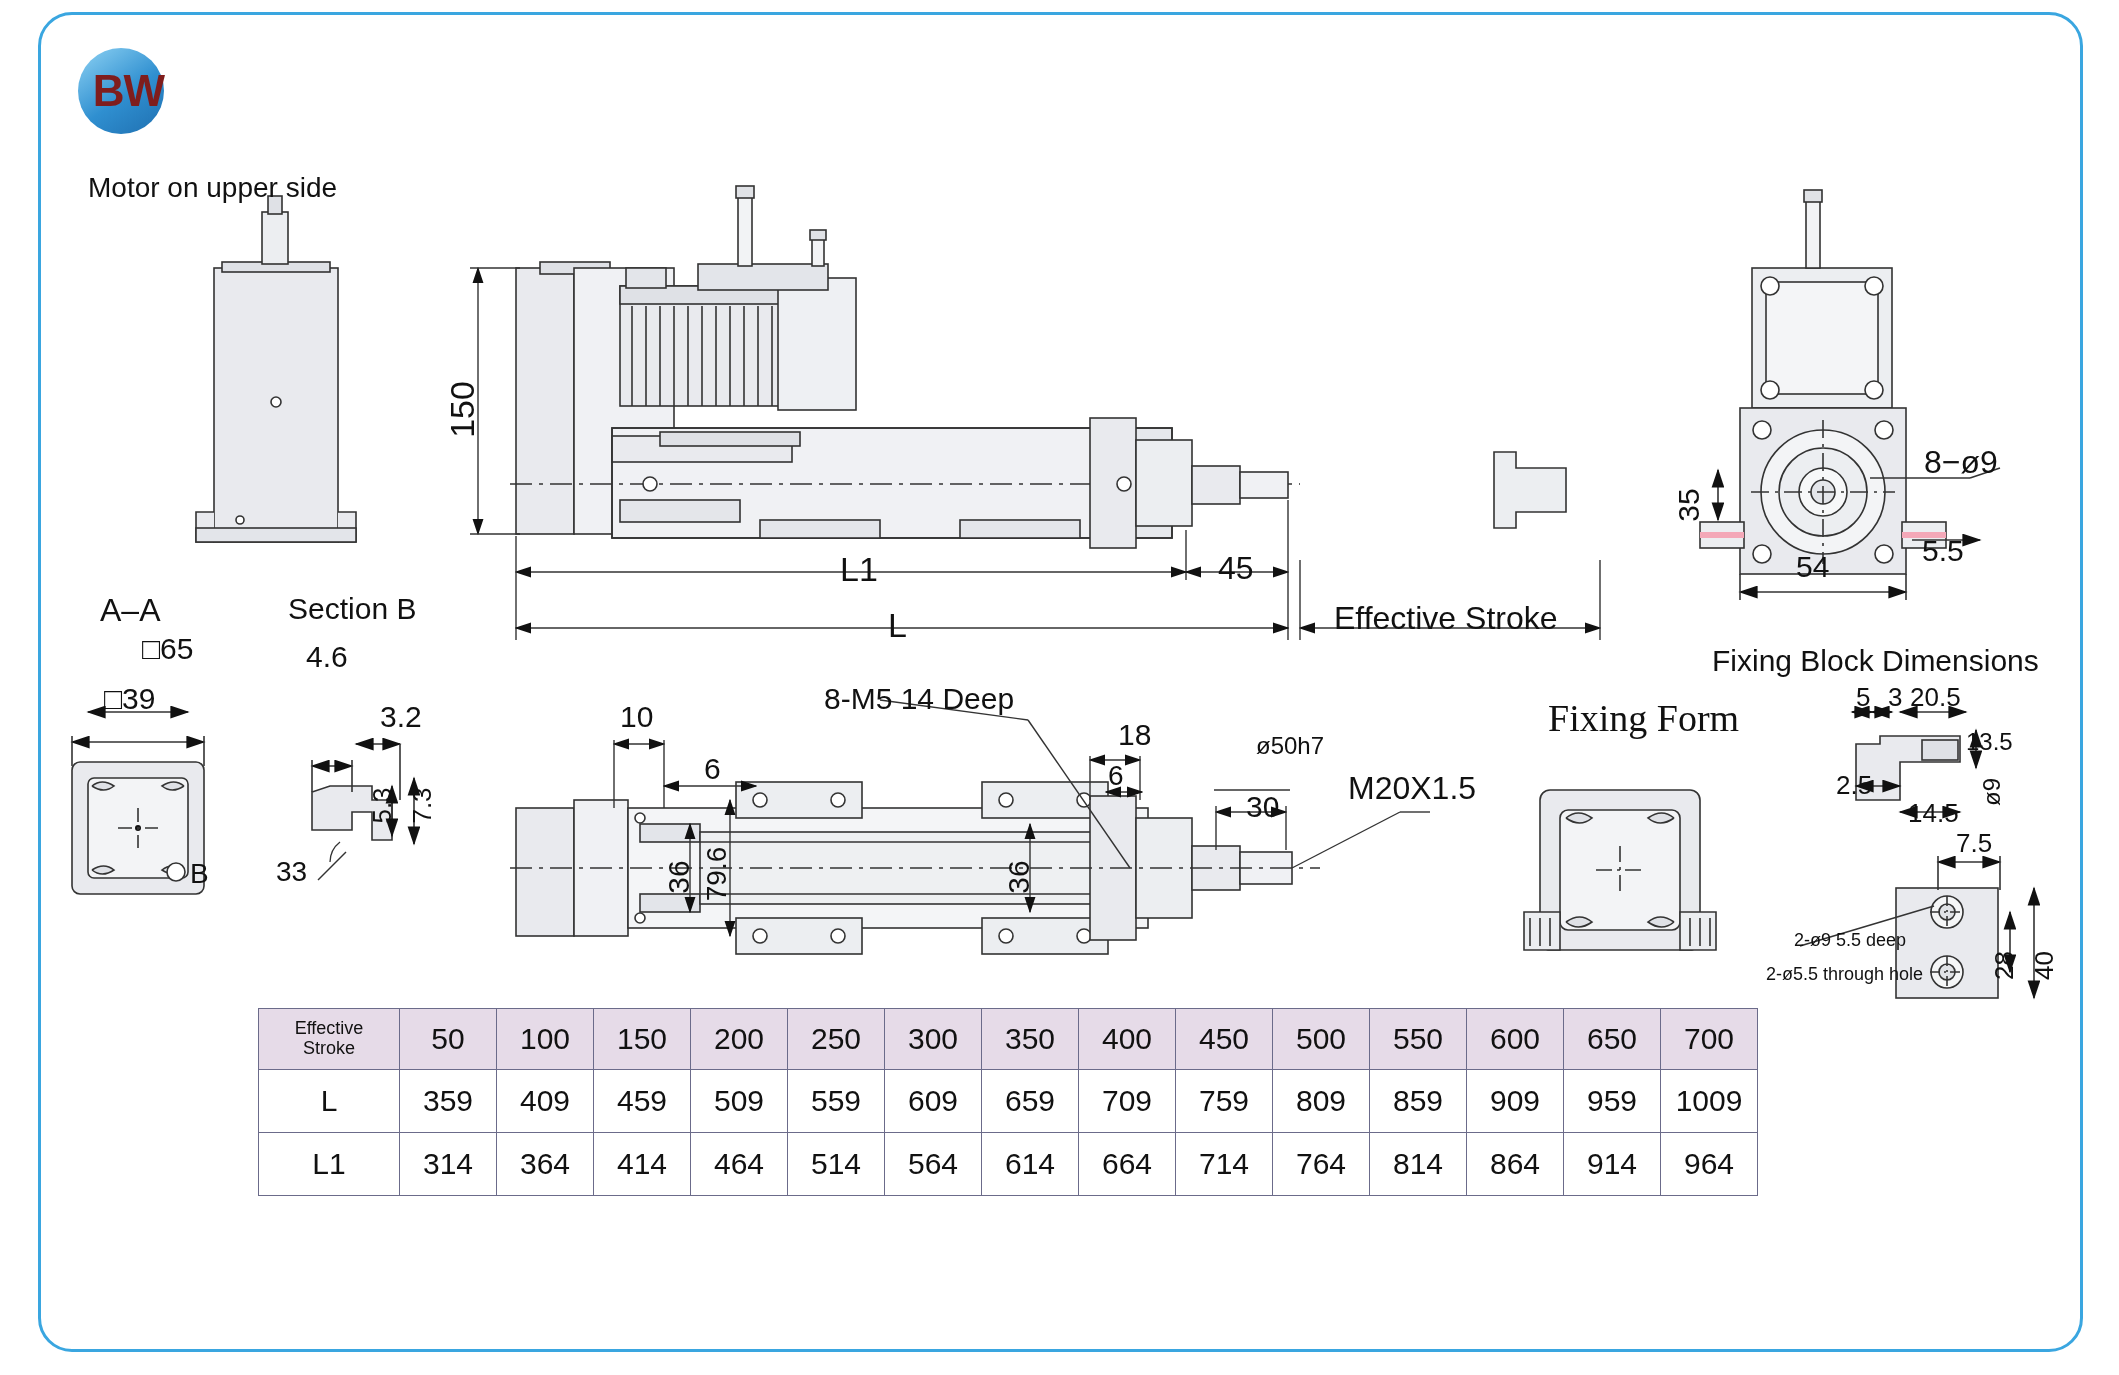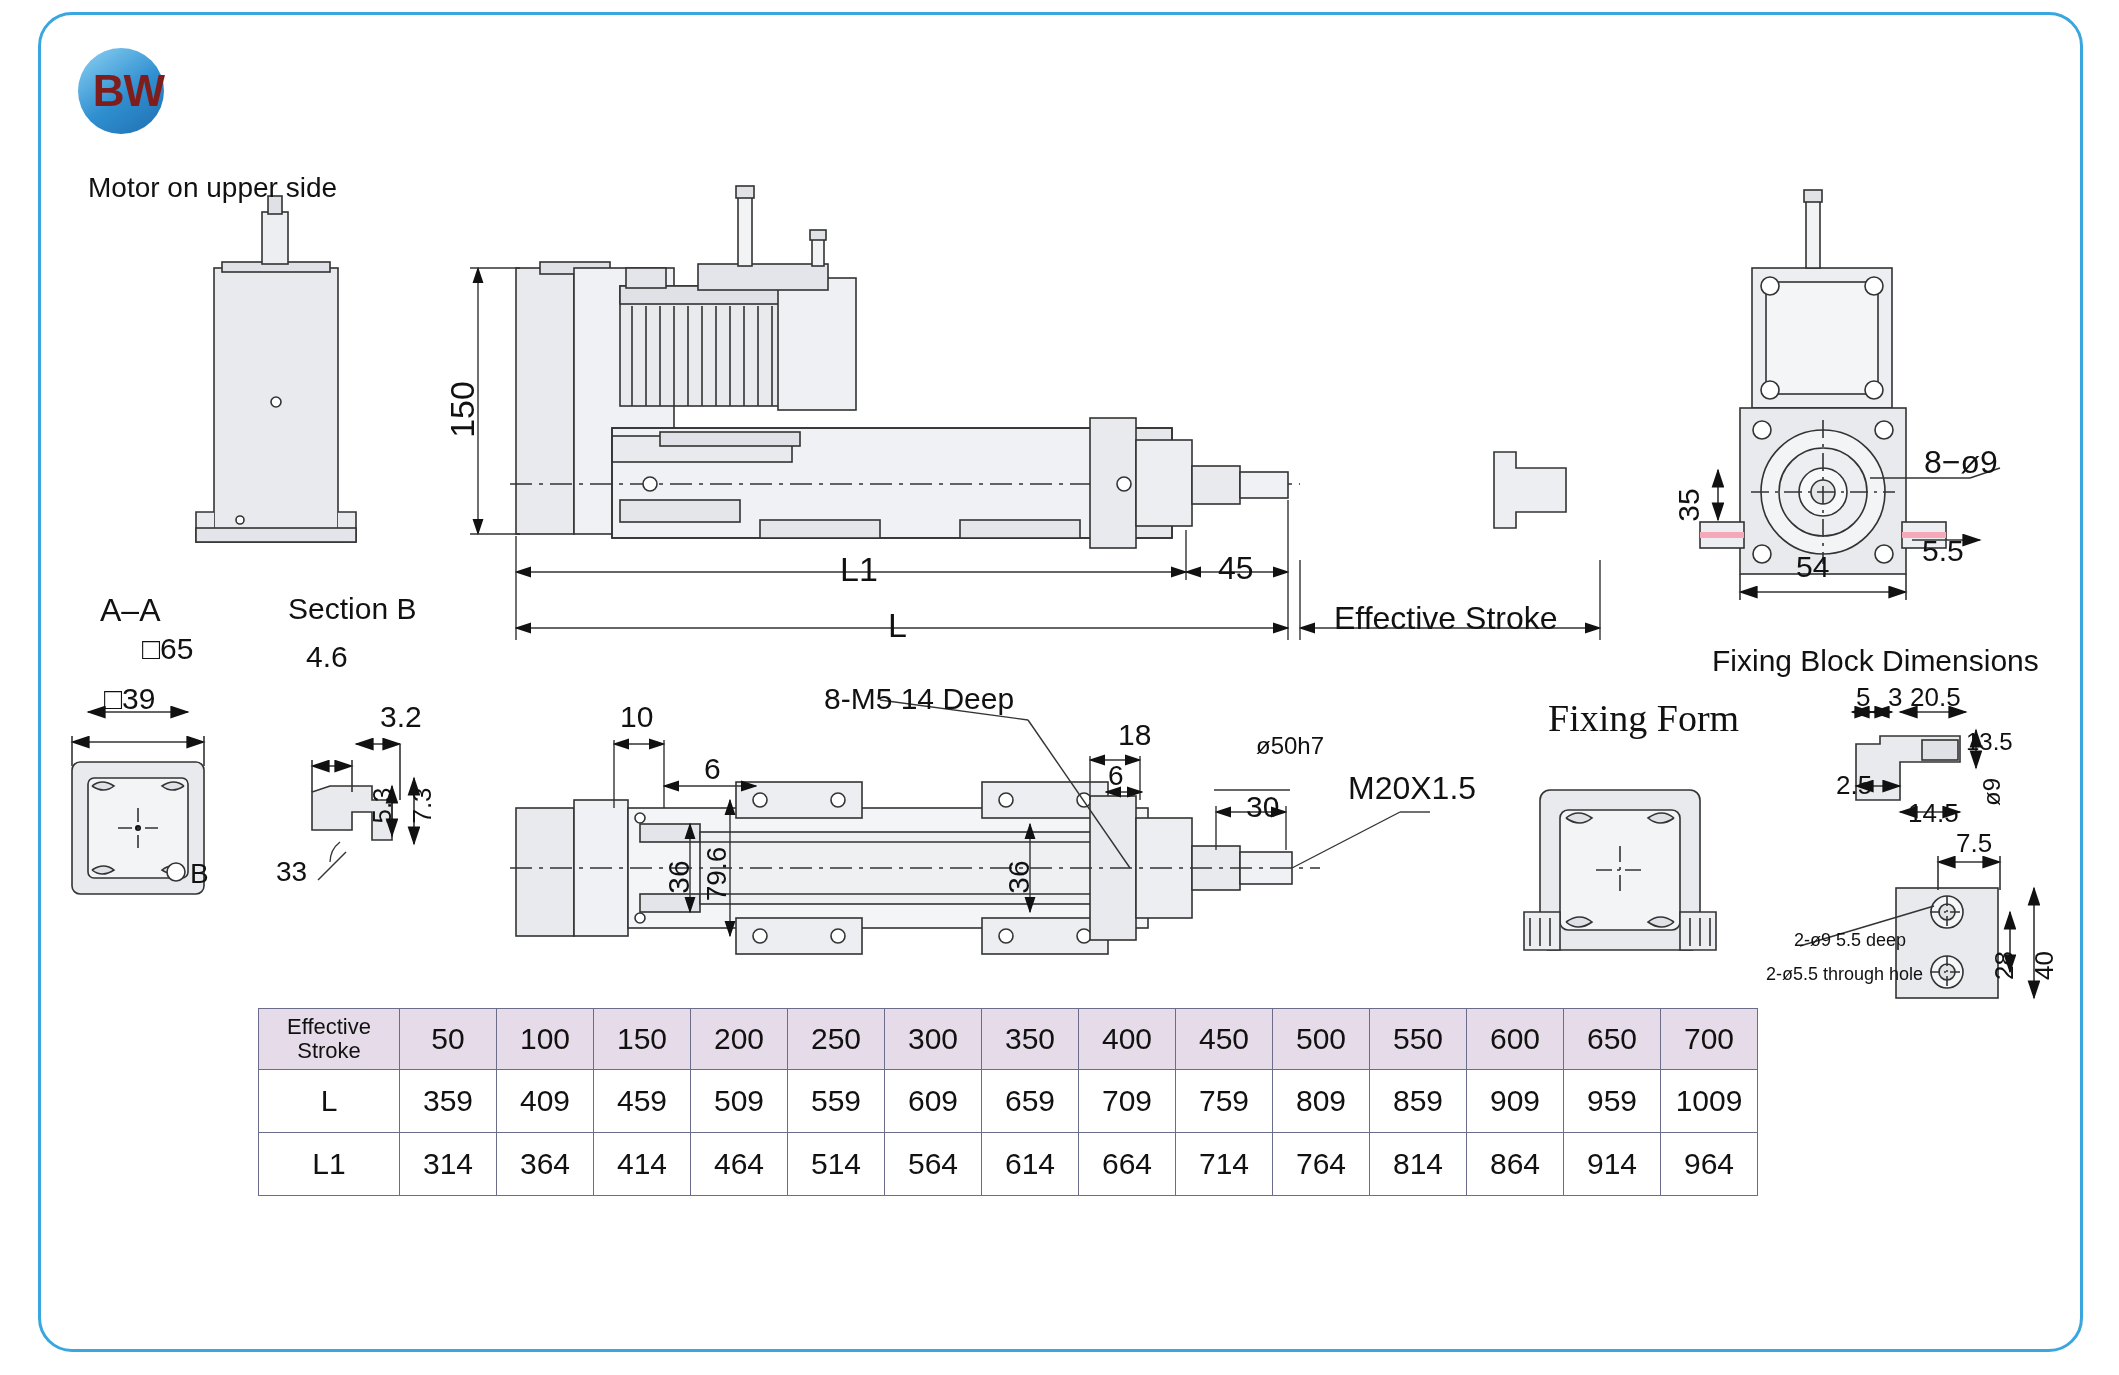--- a/index.html
+++ b/index.html
@@ -11,21 +11,21 @@
   .logo .circ{position:absolute;left:0;top:0;width:86px;height:86px;border-radius:50%;background:linear-gradient(145deg,#8fd3f4 0%,#2f8fd0 55%,#1f6fb0 100%);}
   .logo .bw{position:absolute;left:0;top:0;width:86px;height:86px;line-height:86px;text-align:right;font-size:44px;font-weight:bold;color:#7f1d1d;letter-spacing:-1px;font-family:"Liberation Sans",sans-serif;}
   .logo .slab{position:absolute;left:58px;top:22px;width:54px;height:42px;background:linear-gradient(180deg,#bfe3f7,#7fc3ea);border-radius:4px;z-index:-1;}
   
   .lbl{position:absolute;white-space:nowrap;font-family:"Liberation Sans",sans-serif;color:#111;}
   .vert{transform-origin:center center;}
   svg{position:absolute;left:0;top:0;}
   
   .tbl{position:absolute;left:258px;top:1008px;border-collapse:collapse;}
   .tbl td{border:1.6px solid #6b6b8a;text-align:center;font-size:30px;font-family:"Liberation Sans",sans-serif;color:#111;padding:0;}
-  .tbl .hdr{background:#e6dbe8;font-size:22px;line-height:1.1;width:140px;height:60px;}
+  .tbl .hdr{background:#e6dbe8;font-size:18px;line-height:1.1;width:140px;height:60px;}
   .tbl .hcell{background:#e6dbe8;width:96px;height:60px;font-size:30px;}
   .tbl .rlbl{background:#fff;width:140px;height:62px;font-size:30px;}
   .tbl .cell{width:96px;height:62px;}
 </style>
 </head>
 <body>
 
 <div class="page">
   <div class="frame"></div>
 

